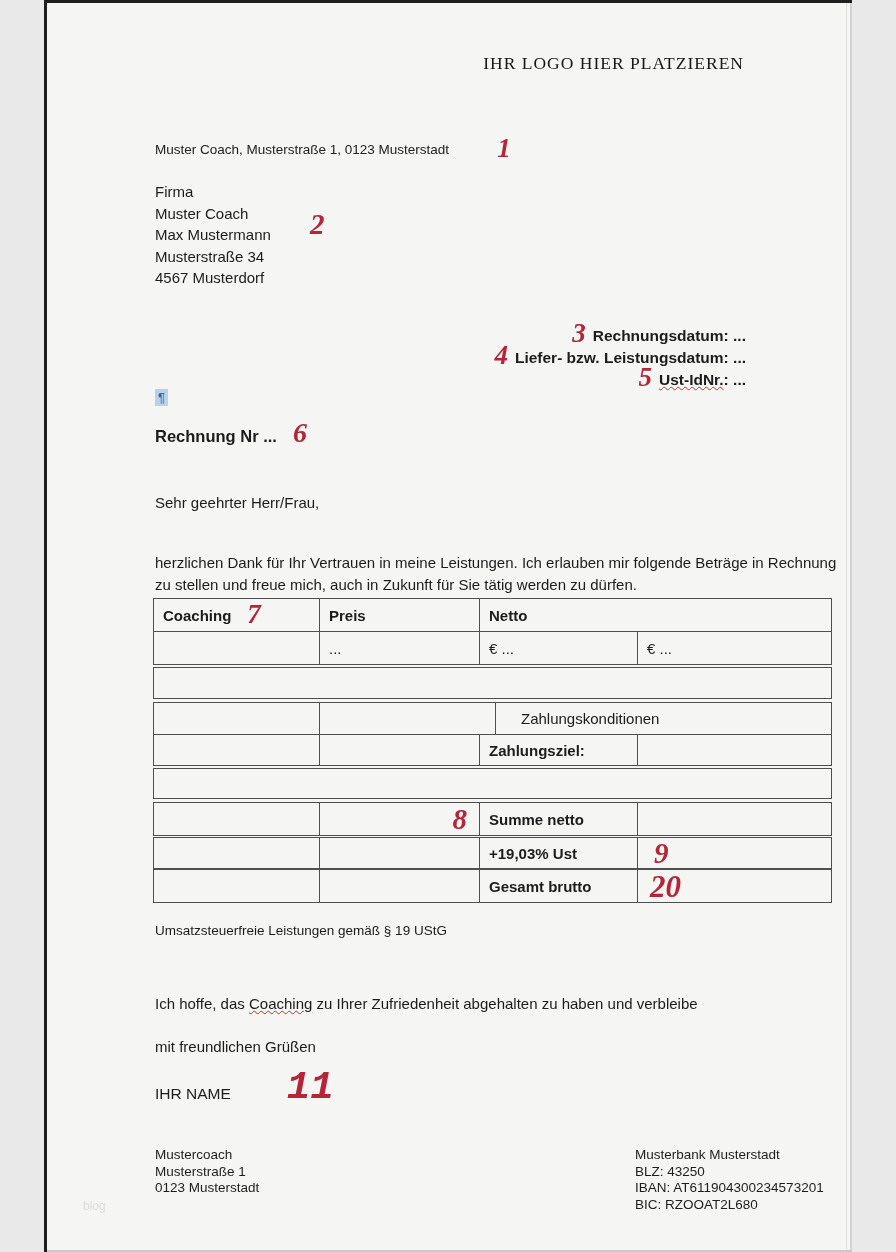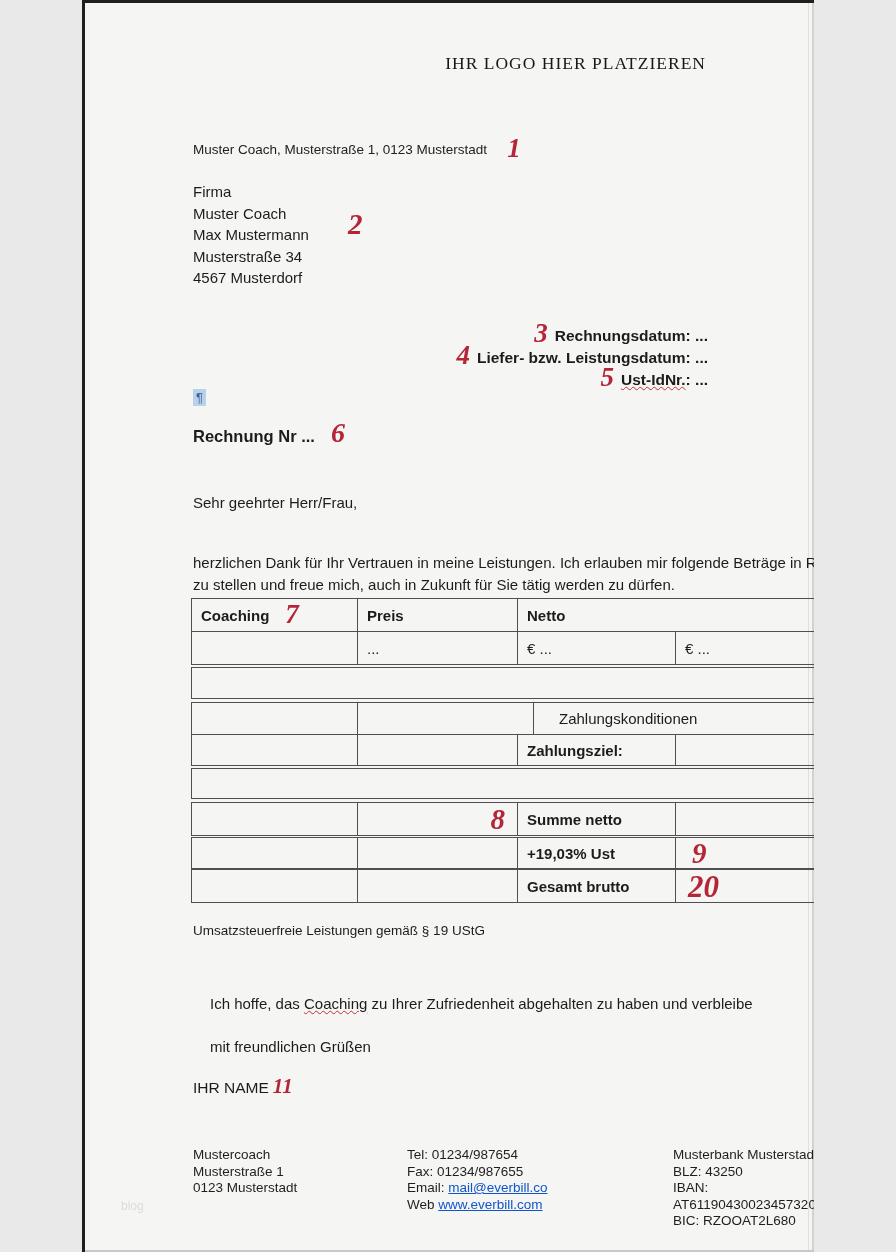--- a/index.html
+++ b/index.html
@@ -1,31 +1,31 @@
 <!DOCTYPE html>
 <html><head>
 <meta charset="utf-8">
 <style>
   html,body{margin:0;padding:0;background:#e9e9e9;}
   .page{
-    position:relative;width:732px;height:1252px;margin:0 auto;
+    position:relative;width:808px;height:1252px;margin:0 auto;
     background:#f5f5f4;color:#1c1c1c;overflow:hidden;box-sizing:border-box;
     border-top:3px solid #1f1f1f;border-left:3px solid #1f1f1f;
     font-family:"Liberation Sans",sans-serif;
   }
   .abs{position:absolute;}
   .edge-right{position:absolute;top:0;right:0;width:2px;height:100%;background:#d2d2d2;}
   .edge-right2{position:absolute;top:0;right:5px;width:1px;height:100%;background:#e0e0e0;}
   .edge-bottom{position:absolute;left:0;bottom:0;width:100%;height:2px;background:#c9c9c9;}
 
   .logo{font-family:"Liberation Serif",serif;font-size:17.5px;letter-spacing:1px;color:#171717;}
 
   .red-num{font-family:"Liberation Serif",serif;font-style:italic;font-weight:bold;color:#b32537;line-height:1;}
 
-  .sender{font-size:13.5px;color:#222;display:flex;align-items:flex-start;}
+  .sender{font-size:13.5px;color:#222;display:flex;align-items:flex-start;gap:28px;}
   .sender .red-num{font-size:27px;margin-left:20px;margin-top:-7px;}
 
   .recipient{font-size:15px;line-height:21.5px;}
 
   .meta{right:106px;top:322px;text-align:right;}
   .meta-line{display:flex;justify-content:flex-end;align-items:flex-start;font-weight:bold;font-size:15.5px;line-height:22px;}
   .meta-line .red-num{font-size:27px;margin-right:7px;margin-top:-5px;}
   .wavy{text-decoration:underline;text-decoration-style:wavy;text-decoration-color:#c23333;text-decoration-thickness:1px;}
 
   .pilcrow{background:#b9d1ea;color:#39648f;font-size:13px;padding:0 3px;line-height:17px;}
@@ -40,23 +40,23 @@
   .trow{display:grid;grid-template-columns:166px 160px 158px 1fr;box-sizing:border-box;}
   .trow + .trow{border-top:1px solid #4f4f4f;}
   .cell{display:flex;align-items:center;padding-left:9px;font-size:15px;box-sizing:border-box;overflow:hidden;}
   .cell.bdr{border-right:1px solid #4f4f4f;}
   .cell.bold{font-weight:bold;}
   .cell.rnum{justify-content:flex-end;padding-right:12px;}
   .cell .red-num{font-size:29px;}
   .span2{grid-column:3 / 5;}
 
   .tax-note{font-size:13.5px;}
-  .closing{font-size:15px;margin-left:17px;}
-  .signature{display:flex;align-items:flex-end;font-size:15.5px;}
-  .signature .red-num{font-size:21px;margin-left:4px;margin-top:-10px;}
+  .closing{font-size:15px;}
+  .signature{display:flex;align-items:center;font-size:15.5px;gap:36px;}
+  .signature .red-num{font-size:39px;margin-left:20px;margin-top:-10px;font-family:Liberation Mono, monospace;}
 
   .footer-col{font-size:13.5px;line-height:16.5px;color:#1e1e1e;}
   .footer-col a{color:#1155cc;text-decoration:underline;}
   .watermark{color:#dcdcdc;font-size:12px;}
 </style>
 </head>
 <body>
 
 <div class="page">
   <div class="edge-right"></div>
@@ -183,32 +183,20 @@
   <div class="abs signature" style="left:108px;top:1076px;">
     <span>IHR NAME</span>
     <span class="red-num">11</span>
   </div>
 
   <div class="abs footer-col" style="left:108px;top:1144px;">
     <div>Mustercoach</div>
     <div>Musterstraße 1</div>
     <div>0123 Musterstadt</div>
   </div>
-  <div class="abs footer-col" style="left:322px;top:1144px;">
-    <div>Tel: 01234/987654</div>
-    <div>Fax: 01234/987655</div>
-    <div>
-      <span>Email:</span>
-      <a href="#">mail@everbill.co</a>
-    </div>
-    <div>
-      <span>Web</span>
-      <a href="#">www.everbill.com</a>
-    </div>
-  </div>
   <div class="abs footer-col" style="left:588px;top:1144px;">
     <div>Musterbank Musterstadt</div>
     <div>BLZ: 43250</div>
     <div>IBAN: AT611904300234573201</div>
     <div>BIC: RZOOAT2L680</div>
   </div>
 
   <div class="abs watermark" style="left:36px;top:1196px;">blog</div>
 </div>
 

